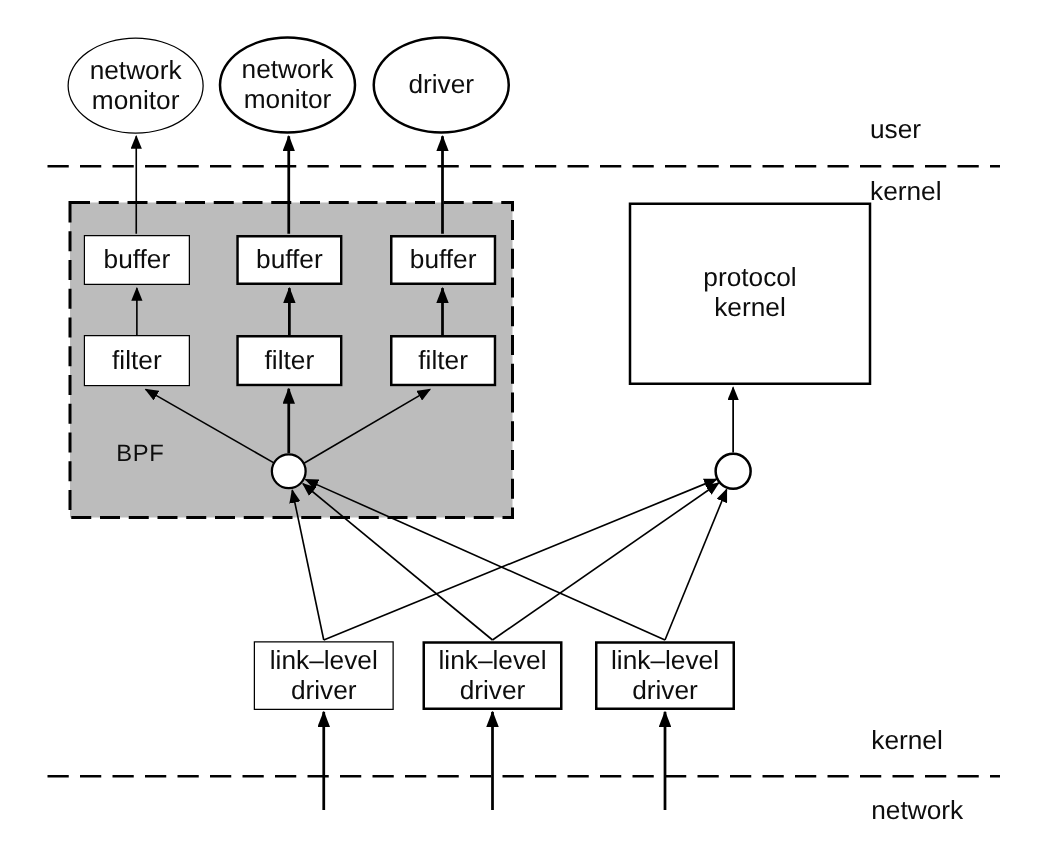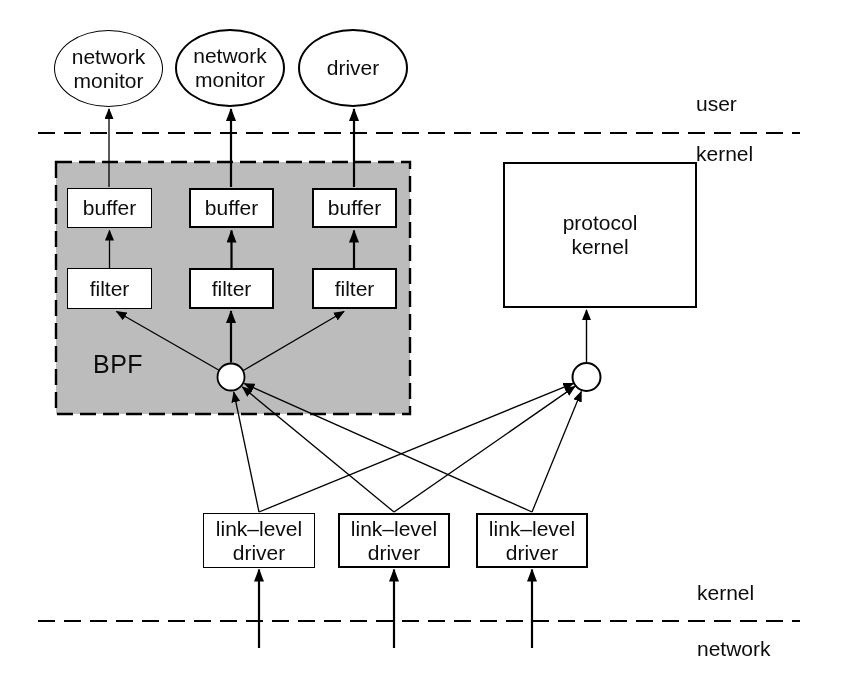--- a/index.html
+++ b/index.html
@@ -35,21 +35,21 @@
   .bold  { border: 2.4px solid #000; }
   .pbox  { border: 2px solid #000; }
   .floatlabel {
     position: absolute;
     font-size: 21px;
     line-height: 24px;
     white-space: nowrap;
   }
   .bpf-label {
     position: absolute;
-    font-size: 25px;
+    font-size: 19px;
     line-height: 26px;
     letter-spacing: 0.5px;
   }
 </style>
 </head>
 <body>
 
 <div class="canvas">
 
   <svg class="wires" width="842" height="692" viewBox="0 0 842 692" xmlns="http://www.w3.org/2000/svg">

